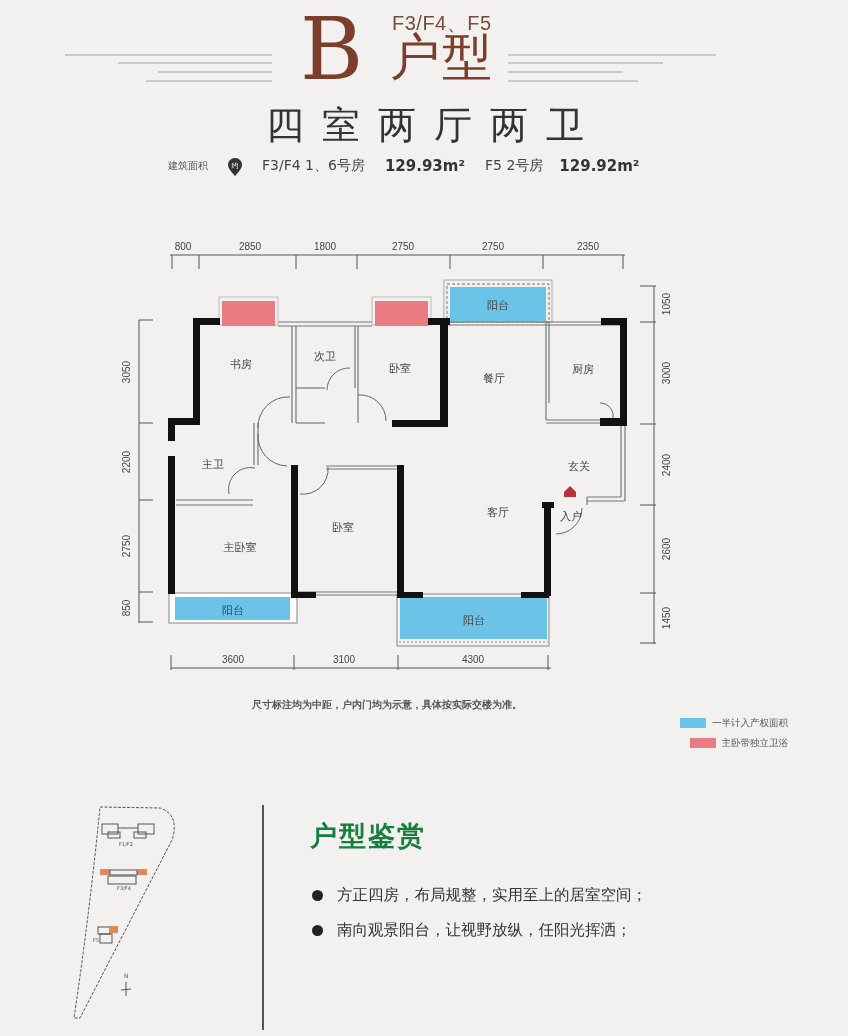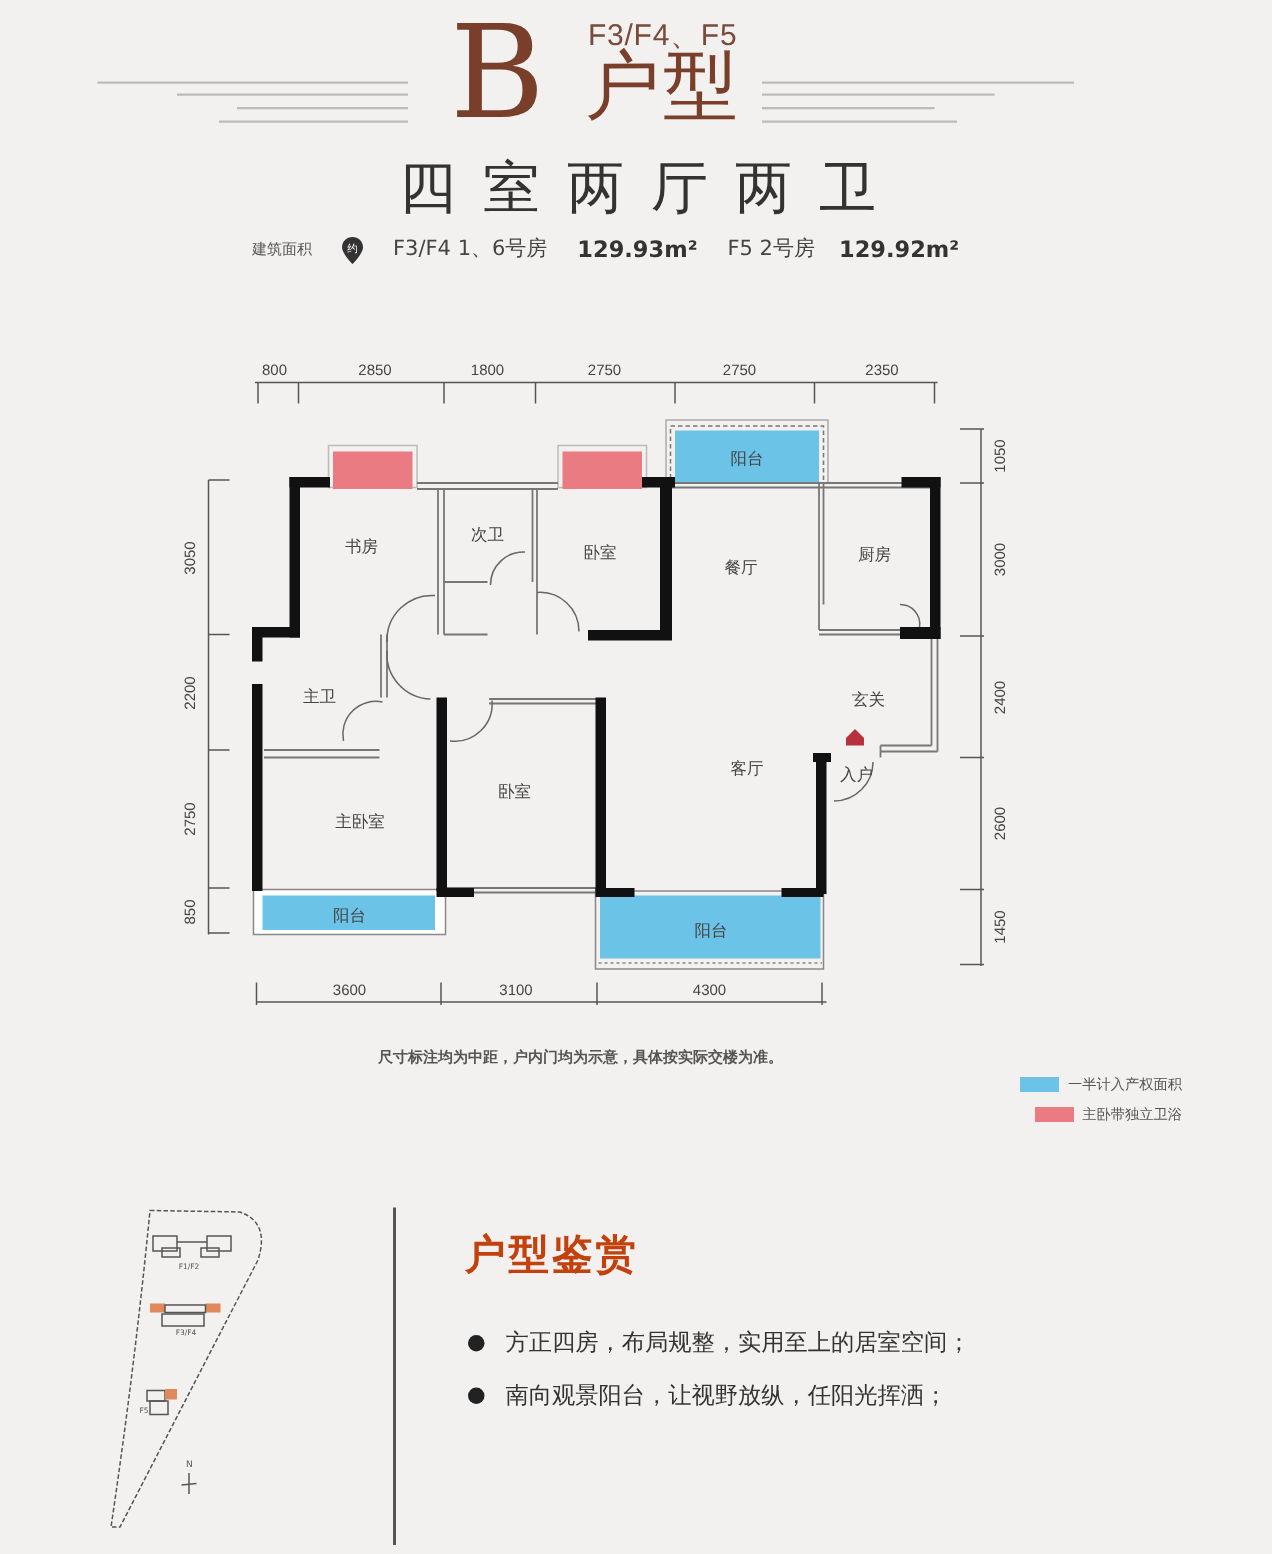--- a/index.html
+++ b/index.html
@@ -45,21 +45,21 @@
   .room-label { font-size:11px; fill:#444; font-family:"DejaVu Sans",sans-serif; }
   .dim-label { font-size:10px; fill:#444; font-family:"Liberation Sans",sans-serif; }
   
   .note { left:252px; top:698px; font-size:10px; color:#555;font-weight:bold; }
   .legend { left:680px; top:713px; font-size:9.5px; color:#555; }
   .legend-row { display:flex; align-items:center; gap:6px; height:20px;justify-content:flex-end; }
   .swatch { width:26px; height:10px; }
   
   .divider { left:262px; top:805px; width:2px; height:225px; background:#555; }
   .feat-title {
-    left:310px; top:818px; font-size:27px; font-weight:bold; color:#c2410c; letter-spacing:2px;
+    left:310px; top:818px; font-size:27px; font-weight:bold; color:#15803d; letter-spacing:2px;
   }
   .feat-list { left:312px; top:878px; list-style:none; margin:0; padding:0;text-align:center; }
   .feat-list li {
     font-size:15.5px; color:#333; height:35px; display:flex; align-items:center; white-space:nowrap;
   }
   .bullet { width:11px; height:11px; border-radius:50%; background:#222; display:inline-block; margin-right:14px; }
 </style>
 </head>
 <body>
 

